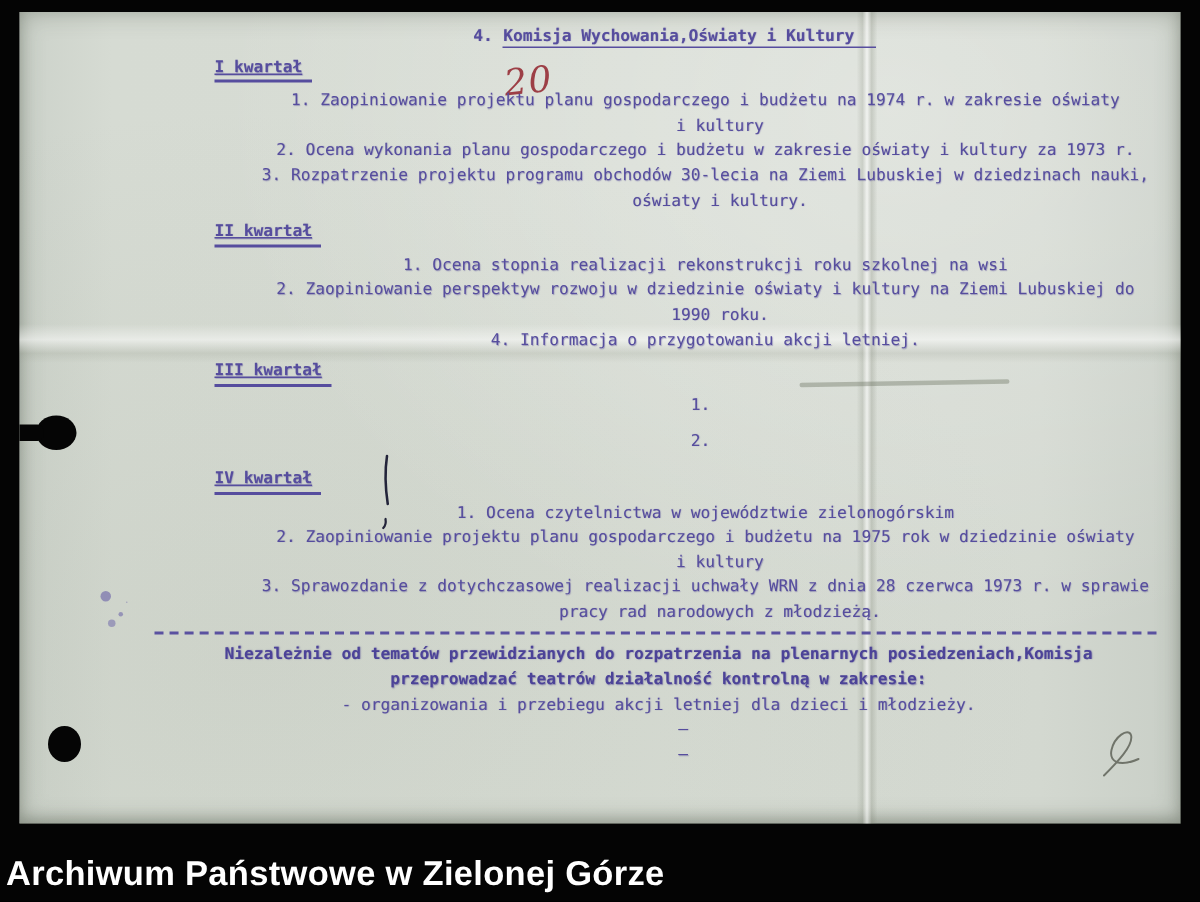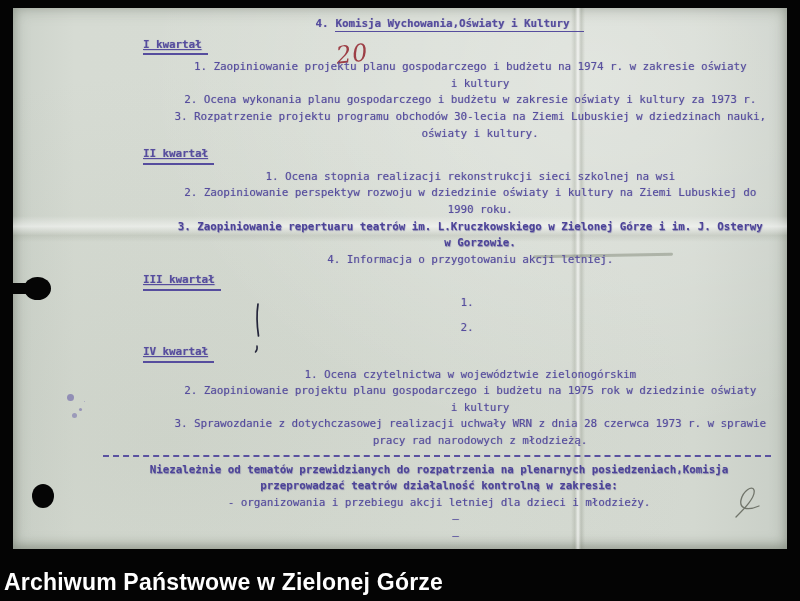--- a/index.html
+++ b/index.html
@@ -96,29 +96,25 @@
               <div class="line"><span class="num">2.</span><span class="txt">Ocena wykonania planu gospodarczego i budżetu w zakresie oświaty i kultury za 1973 r.</span></div>
             </div>
             <div class="item">
               <div class="line"><span class="num">3.</span><span class="txt">Rozpatrzenie projektu programu obchodów 30-lecia na Ziemi Lubuskiej w dziedzinach nauki,</span></div>
               <div class="line cont">oświaty i kultury.</div>
             </div>
           </div>
           <div class="section">
             <div class="sec-title">II kwartał</div>
             <div class="item">
-              <div class="line"><span class="num">1.</span><span class="txt">Ocena stopnia realizacji rekonstrukcji sieci szkolnej na wsi</span></div>
+              <div class="line"><span class="num">1.</span><span class="txt">Ocena stopnia realizacji rekonstrukcji roku szkolnej na wsi</span></div>
             </div>
             <div class="item">
               <div class="line"><span class="num">2.</span><span class="txt">Zaopiniowanie perspektyw rozwoju w dziedzinie oświaty i kultury na Ziemi Lubuskiej do</span></div>
               <div class="line cont">1990  roku.</div>
-            </div>
-            <div class="item b">
-              <div class="line"><span class="num">3.</span><span class="txt">Zaopiniowanie repertuaru teatrów im. L.Kruczkowskiego w Zielonej Górze i im. J. Osterwy</span></div>
-              <div class="line cont">w Gorzowie.</div>
             </div>
             <div class="item">
               <div class="line"><span class="num">4.</span><span class="txt">Informacja o przygotowaniu akcji letniej.</span></div>
             </div>
           </div>
           <div class="section">
             <div class="sec-title">III kwartał</div>
             <div class="item sparse">
               <div class="line"><span class="num">1.</span><span class="txt"></span></div>
             </div>

